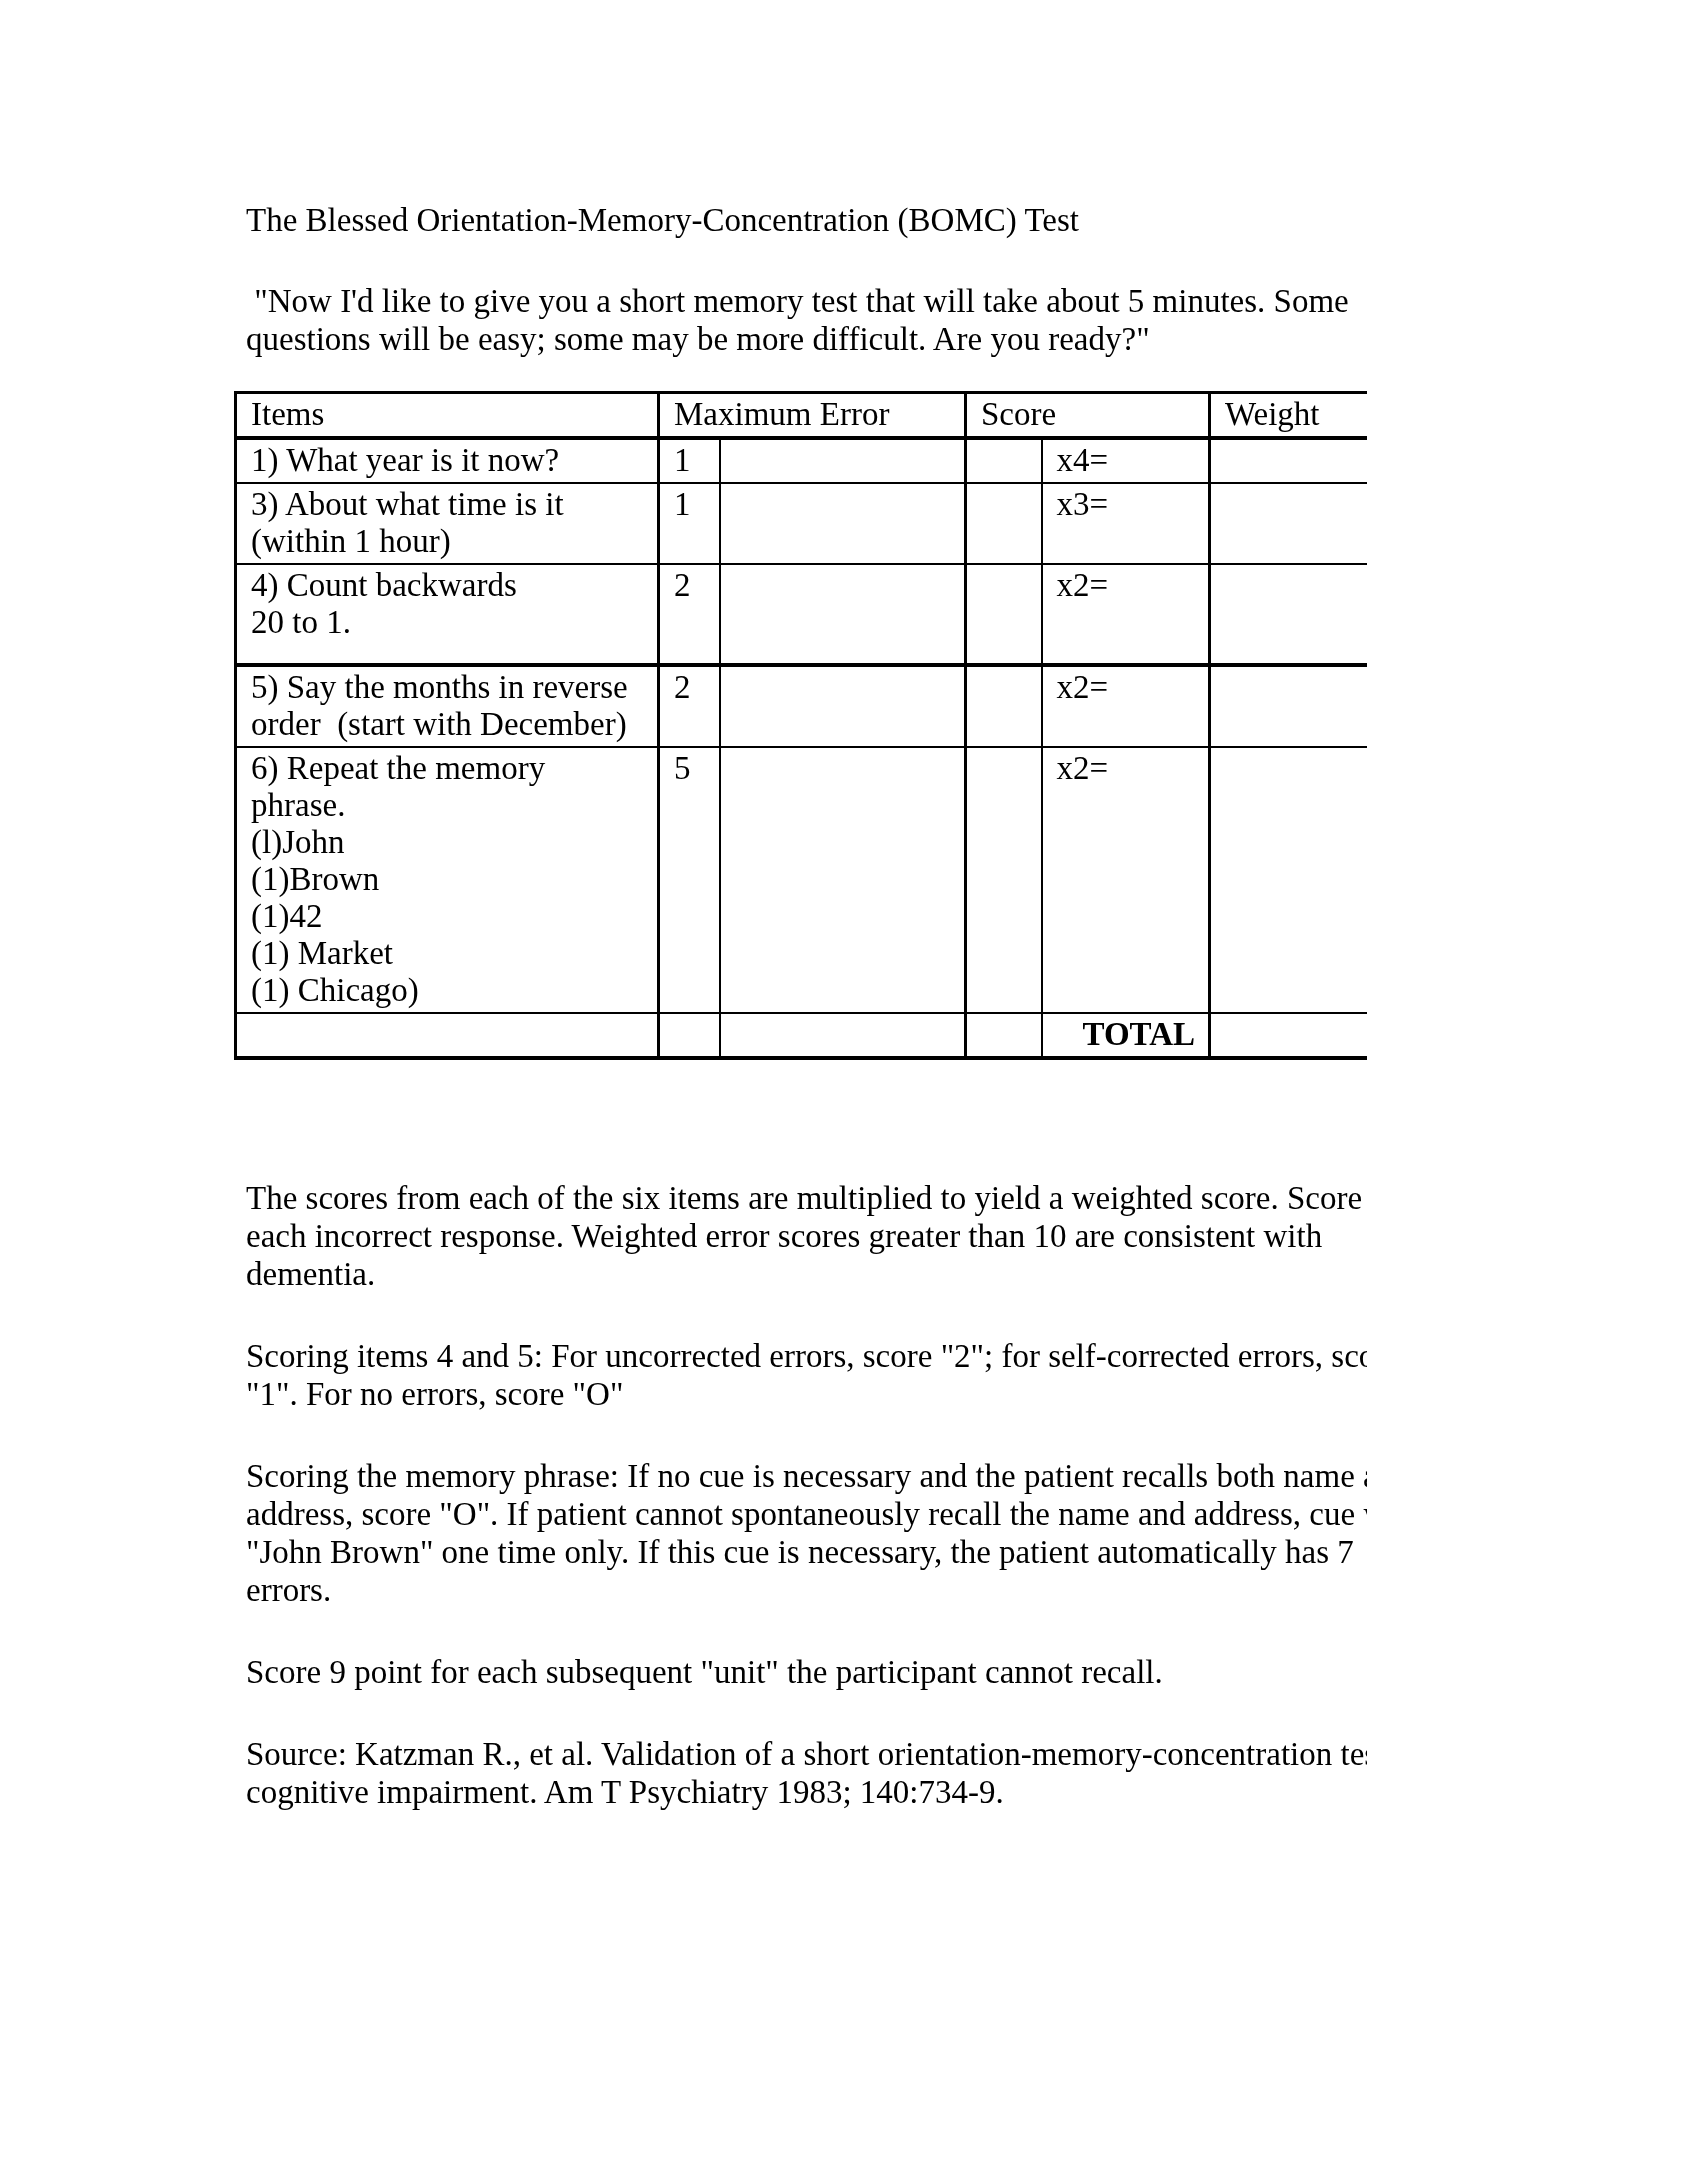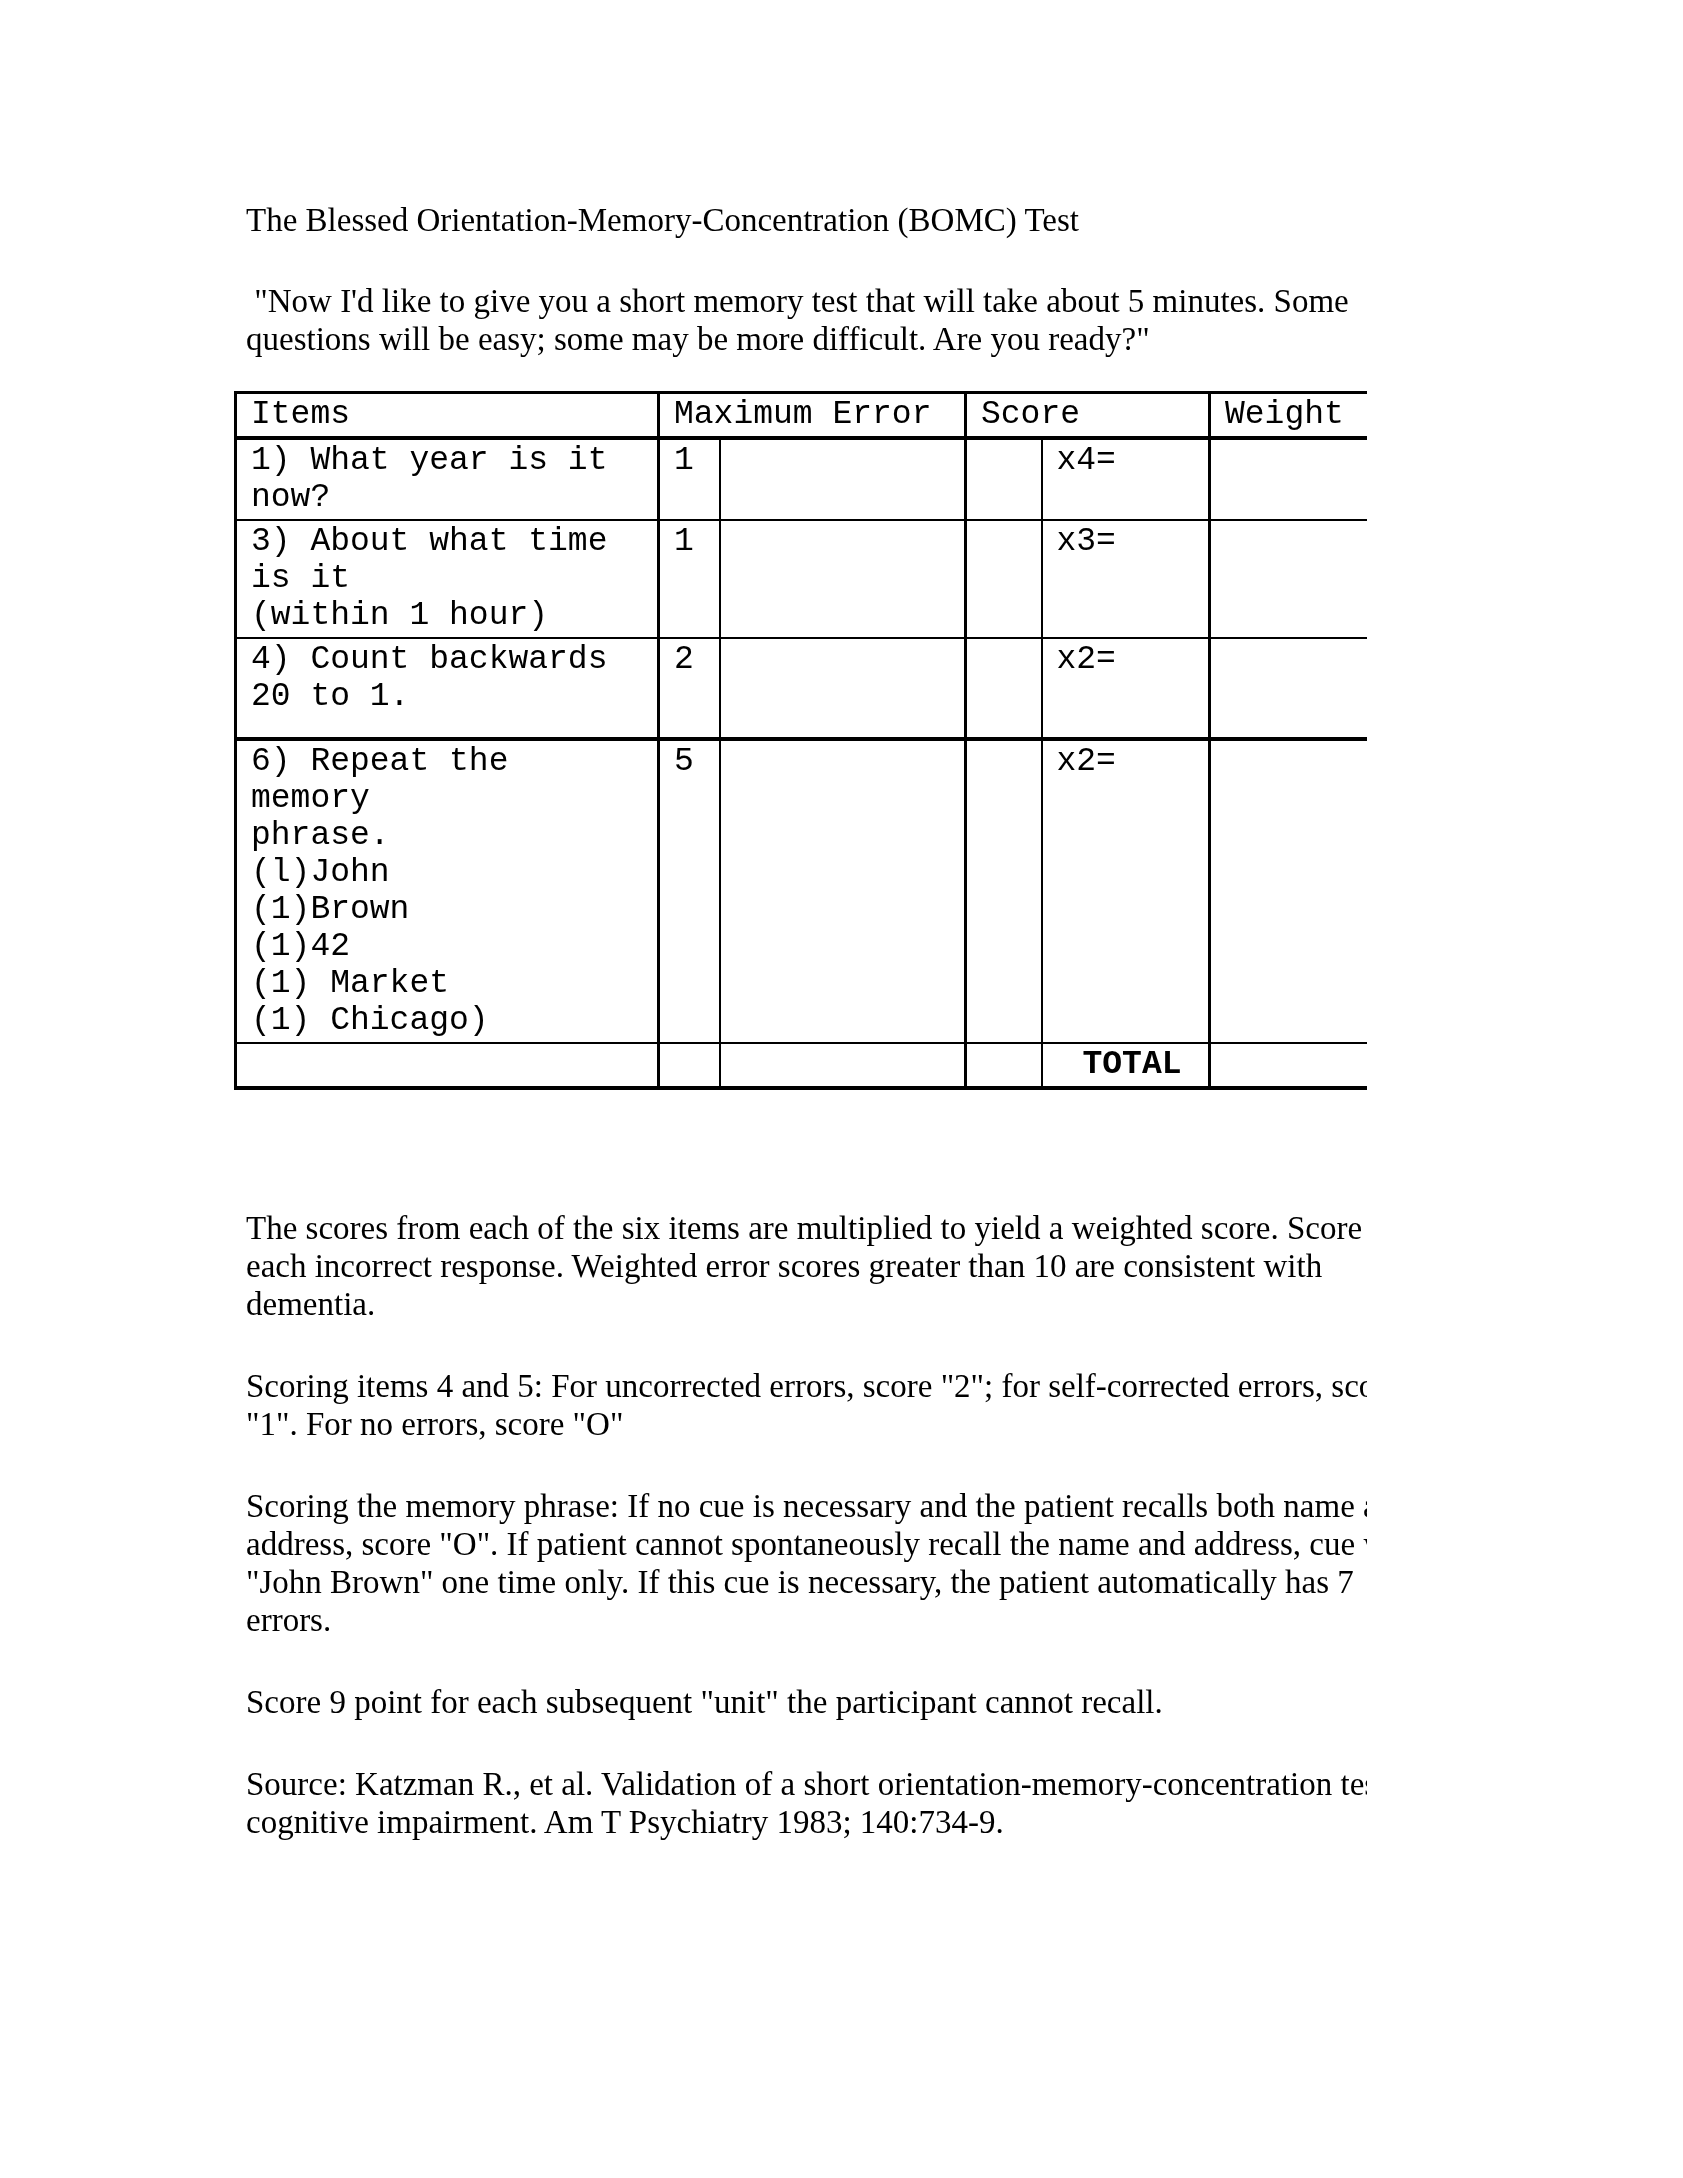--- a/index.html
+++ b/index.html
@@ -53,21 +53,21 @@
   table.bomc th, table.bomc td {
     border: 2px solid #000;
     padding: 2px 14px 3px 14px;
     vertical-align: top;
     text-align: left;
     font-weight: normal;
     font-size: 33px;
     white-space: pre-wrap;
     overflow: hidden;
   }
-  table.bomc { border: 3px solid #000; font-family: Liberation Mono, monospace; }
+  table.bomc { border: 3px solid #000; }
   table.bomc .b-main { border-left: 3px solid #000; }
   table.bomc thead th { border-bottom: 4px solid #000; }
   table.bomc tr.thick-sep td { border-bottom: 4px solid #000; }
   table.bomc tr.extra-space td { padding-bottom: 22px; }
   table.bomc tr.total-row td { border-bottom: 4px solid #000; }
   table.bomc td.total-cell { font-weight: bold; padding-left: 40px; }
   .paragraphs {
     margin-top: 119px;
   }
 </style>
@@ -120,20 +120,29 @@
         <tr class="thick-sep extra-space">
           <td>4) Count backwards
 20 to 1.</td>
           <td class="b-main">2</td>
           <td></td>
           <td class="b-main"></td>
           <td>x2=</td>
           <td class="b-main"></td>
         </tr>
         <tr>
+          <td>5) Say the months in reverse
+order  (start with December)</td>
+          <td class="b-main">2</td>
+          <td></td>
+          <td class="b-main"></td>
+          <td>x2=</td>
+          <td class="b-main"></td>
+        </tr>
+        <tr>
           <td>6) Repeat the memory
 phrase.
 (l)John
 (1)Brown
 (1)42
 (1) Market
 (1) Chicago)</td>
           <td class="b-main">5</td>
           <td></td>
           <td class="b-main"></td>

